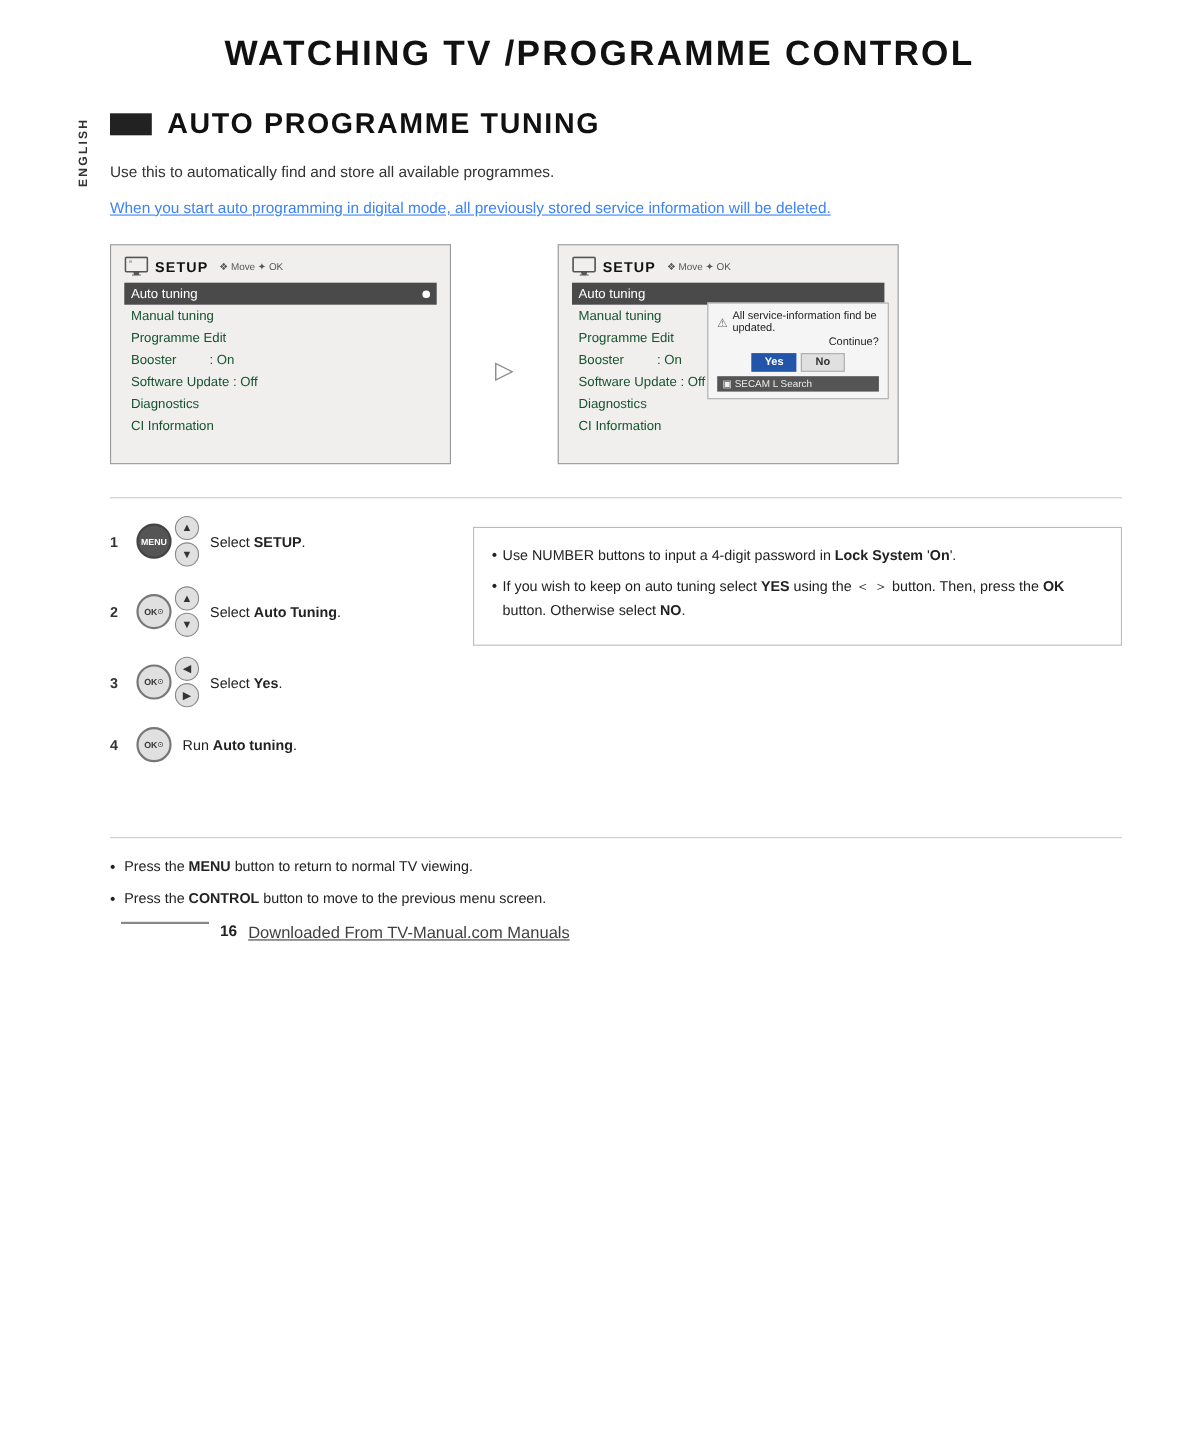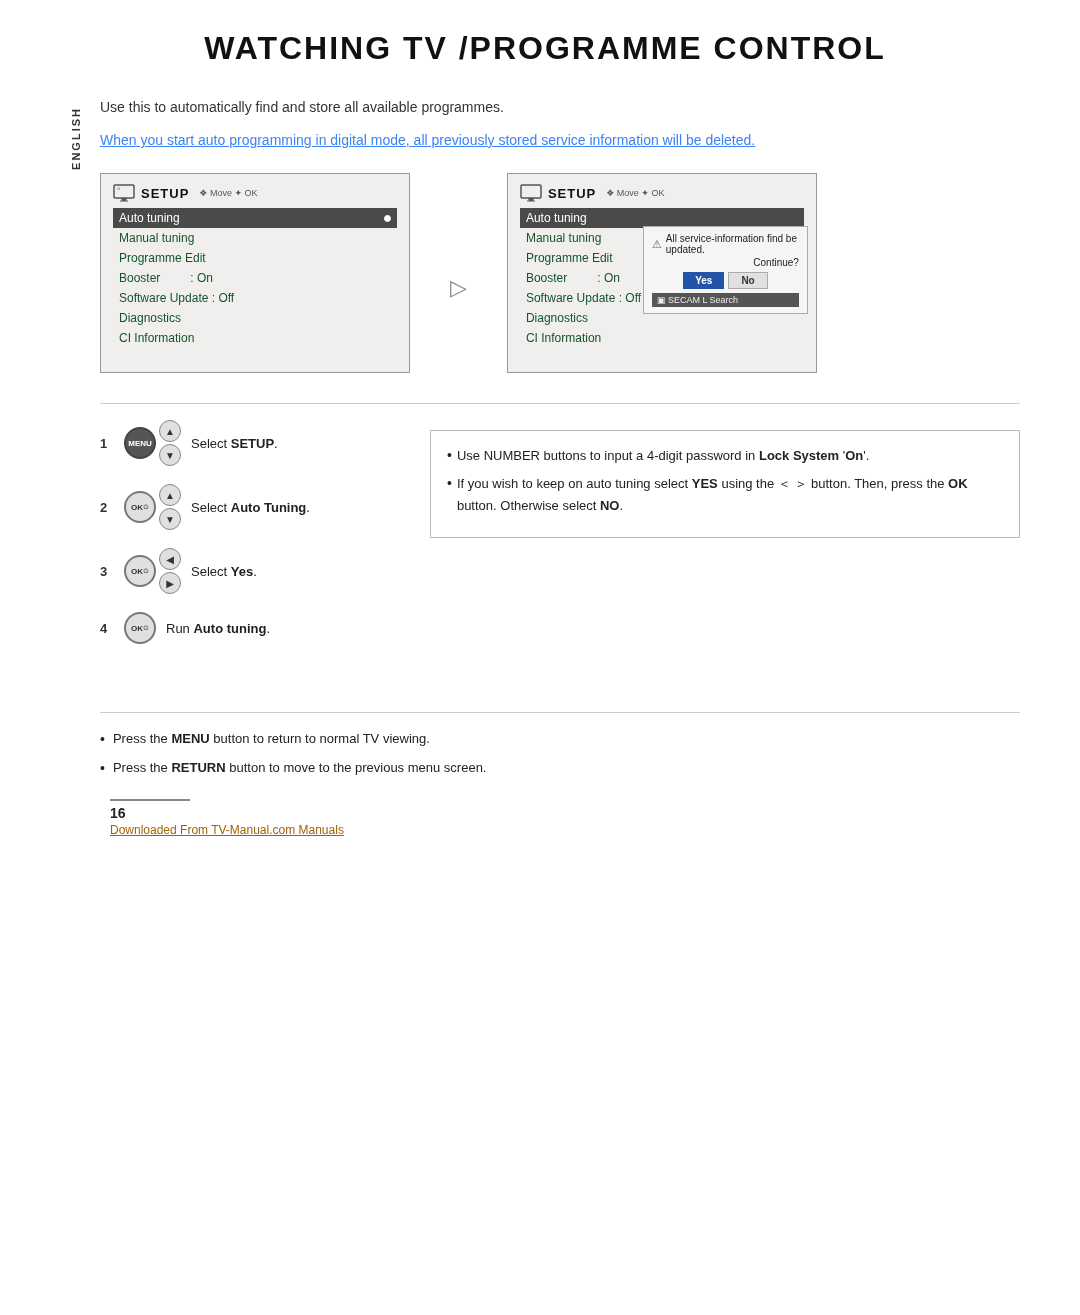--- a/index.html
+++ b/index.html
@@ -331,35 +331,35 @@
       gap: 8px;
       font-size: 13px;
       color: #222;
       margin-bottom: 8px;
       line-height: 1.5;
     }
 
     
     .page-number-area {
       display: flex;
-      flex-direction: column;
+      flex-direction: row;
       align-items: flex-start;
-      margin-top: 20px;
+      margin-top: 10px;
     }
 
     .page-number {
       font-size: 14px;
       font-weight: bold;
       color: #222;
       margin-left: 10px;
     }
 
     .page-link {
-      font-size: 12px;
-      color: #a16207;
+      font-size: 15px;
+      color: #404040;
       text-decoration: underline;
       margin-top: 2px;
       margin-left: 10px;
     }
 
     .divider-line {
       width: 80px;
       height: 1.5px;
       background: #888;
       margin-bottom: 4px;
@@ -383,20 +383,24 @@
 </head>
 <body>
 
 <div class="page-container">
 
   <div class="main-title">WATCHING TV /PROGRAMME CONTROL</div>
 
   <div class="section-wrapper">
     <div class="sidebar-label">ENGLISH</div>
     <div style="flex:1">
+      <div class="section-heading-row">
+        <div class="section-black-bar"></div>
+        <div class="section-heading">AUTO PROGRAMME TUNING</div>
+      </div>
 
       <p class="intro-text">Use this to automatically find and store all available programmes.</p>
       <p class="warning-text">When you start auto programming in digital mode, all previously stored service information will be deleted.</p>
 
       <div class="screenshots-row">
 
         <div class="tv-screen">
           <div class="tv-screen-header">
             <svg class="tv-icon-svg" viewBox="0 0 22 18">
               <rect x="1" y="1" width="20" height="13" rx="1" fill="none" stroke="#555" stroke-width="1.5"></rect>
@@ -524,21 +528,21 @@
 
       </div>
 
       <div class="bottom-notes">
         <div class="bottom-note">
           <span class="bullet">•</span>
           <span>Press the <b>MENU</b> button to return to normal TV viewing.</span>
         </div>
         <div class="bottom-note">
           <span class="bullet">•</span>
-          <span>Press the <b>RETURN</b> button to move to the previous menu screen.</span>
+          <span>Press the <b>CONTROL</b> button to move to the previous menu screen.</span>
         </div>
       </div>
 
       <div class="page-number-area">
         <div class="divider-line"></div>
         <span class="page-number">16</span>
         <a class="page-link" href="#">Downloaded From TV-Manual.com Manuals</a>
       </div>
 
     </div>

